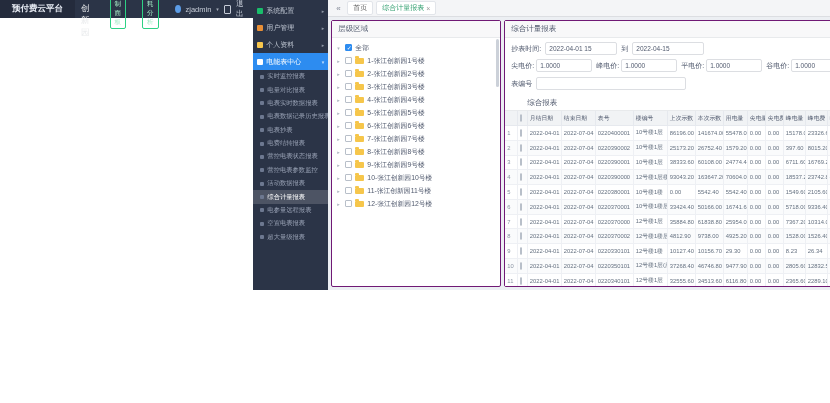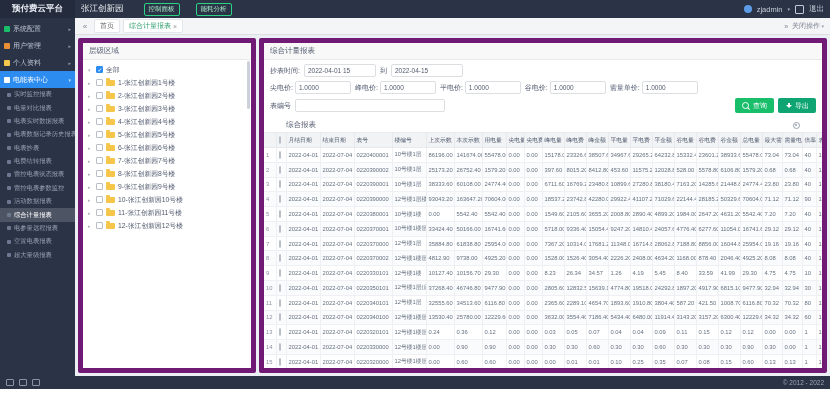--- a/index.html
+++ b/index.html
@@ -1,25 +1,25 @@
 <!DOCTYPE html>
 <html><head>
 <meta charset="utf-8">
 <style>
   html,body{margin:0;padding:0;background:#fff;}
   body{width:830px;height:403px;overflow:hidden;font-family:"Liberation Sans",sans-serif;}
-  .app{display:flex;flex-direction:column;width:830px;height:389px;}
+  .app{display:flex;flex-direction:row;width:830px;height:290px;}
 
   
   .topbar{flex:0 0 18px;height:18px;background:#2b3447;display:flex;align-items:stretch;}
   .brand{width:75px;flex:0 0 75px;background:#242b3c;color:#e8ecf4;font-size:8.5px;font-weight:bold;display:flex;align-items:center;justify-content:center;}
   .top-main{flex:1;display:flex;align-items:center;padding:0 6px;gap:16px;}
   .site{color:#e8eaec;font-size:8.5px;margin-right:4px;}
   .hbtn{border:1px solid #2dd184;color:#a8ecc9;font-size:6.5px;padding:1px 4px;border-radius:2px;background:transparent;font-family:inherit;}
-  .top-right{margin-left:auto;display:flex;align-items:center;gap:5px;color:#c5cbd6;font-size:7.5px;text-align:right;}
+  .top-right{margin-left:auto;display:flex;align-items:center;gap:5px;color:#c5cbd6;font-size:7.5px;}
   .avatar-dot{width:8px;height:8px;border-radius:50%;background:#5c9ce6;}
   .tiny-caret{font-size:5px;opacity:.8;}
   .fs-icon{width:7px;height:7px;border:1px solid #c5cbd6;border-radius:1px;}
 
   
   .mid{flex:1;display:flex;min-height:0;}
   .sidebar{width:75px;flex:0 0 75px;background:#2b3447;overflow:hidden;padding-top:2px;}
   .sb-item{display:flex;align-items:center;gap:3px;padding:3.5px 4px;font-size:7px;color:#bac1cd;}
   .sb-item.active{background:#2d8cf0;color:#fff;}
   .sb-icon{width:6px;height:6px;border-radius:1px;flex:0 0 6px;}
@@ -30,21 +30,21 @@
 
   .content{flex:1;display:flex;flex-direction:column;min-width:0;background:#eceff3;}
   .tabbar{flex:0 0 16px;height:16px;background:#f4f5f7;border-bottom:1px solid #dcdee2;display:flex;align-items:center;padding:0 4px;gap:3px;}
   .tab-collapse{color:#808695;font-size:8px;width:12px;text-align:center;}
   .tab{display:flex;align-items:center;gap:2px;background:#fff;border:1px solid #e2e5ea;border-radius:2px;padding:1px 5px;font-size:7px;color:#666;}
   .tab.active{color:#2f9e6e;}
   .tab-close{color:#999;font-size:7px;}
   .tab-right{margin-left:auto;display:flex;gap:4px;align-items:center;color:#808695;font-size:7px;padding-right:2px;}
 
   .workspace{flex:1;display:flex;gap:3px;padding:3px;min-height:0;}
-  .panel{background:#fff;border:5px solid #701a75;border-radius:2px;display:flex;flex-direction:column;min-height:0;}
+  .panel{background:#fff;border:1px solid #701a75;border-radius:2px;display:flex;flex-direction:column;min-height:0;}
   .panel-head{flex:0 0 auto;padding:3px 6px;font-size:7.5px;color:#515a6e;background:#f8f8f9;border-bottom:1px solid #e8eaec;}
   .tree-panel{flex:0 0 168px;position:relative;}
   .tree-body{padding:3px 5px;font-size:6.8px;color:#515a6e;overflow:hidden;flex:1;}
   .tree-row{display:flex;align-items:center;gap:3px;height:13px;white-space:nowrap;overflow:hidden;}
   .tree-caret{color:#aeb5c0;font-size:5px;width:5px;flex:0 0 5px;}
   .cb{width:7px;height:7px;border:1px solid #b8bfc9;border-radius:1px;background:#fff;flex:0 0 7px;position:relative;box-sizing:border-box;}
   .cb.checked{background:#2d8cf0;border-color:#2d8cf0;}
   .cb.checked::after{content:"✓";position:absolute;color:#fff;font-size:6px;left:0.5px;top:-1.5px;}
   .folder{width:9px;height:6px;background:#f6c64b;border-radius:1px;position:relative;flex:0 0 9px;margin-top:1px;}
   .folder::before{content:"";position:absolute;top:-2px;left:0;width:4px;height:2px;background:#f6c64b;border-radius:1px 1px 0 0;}

